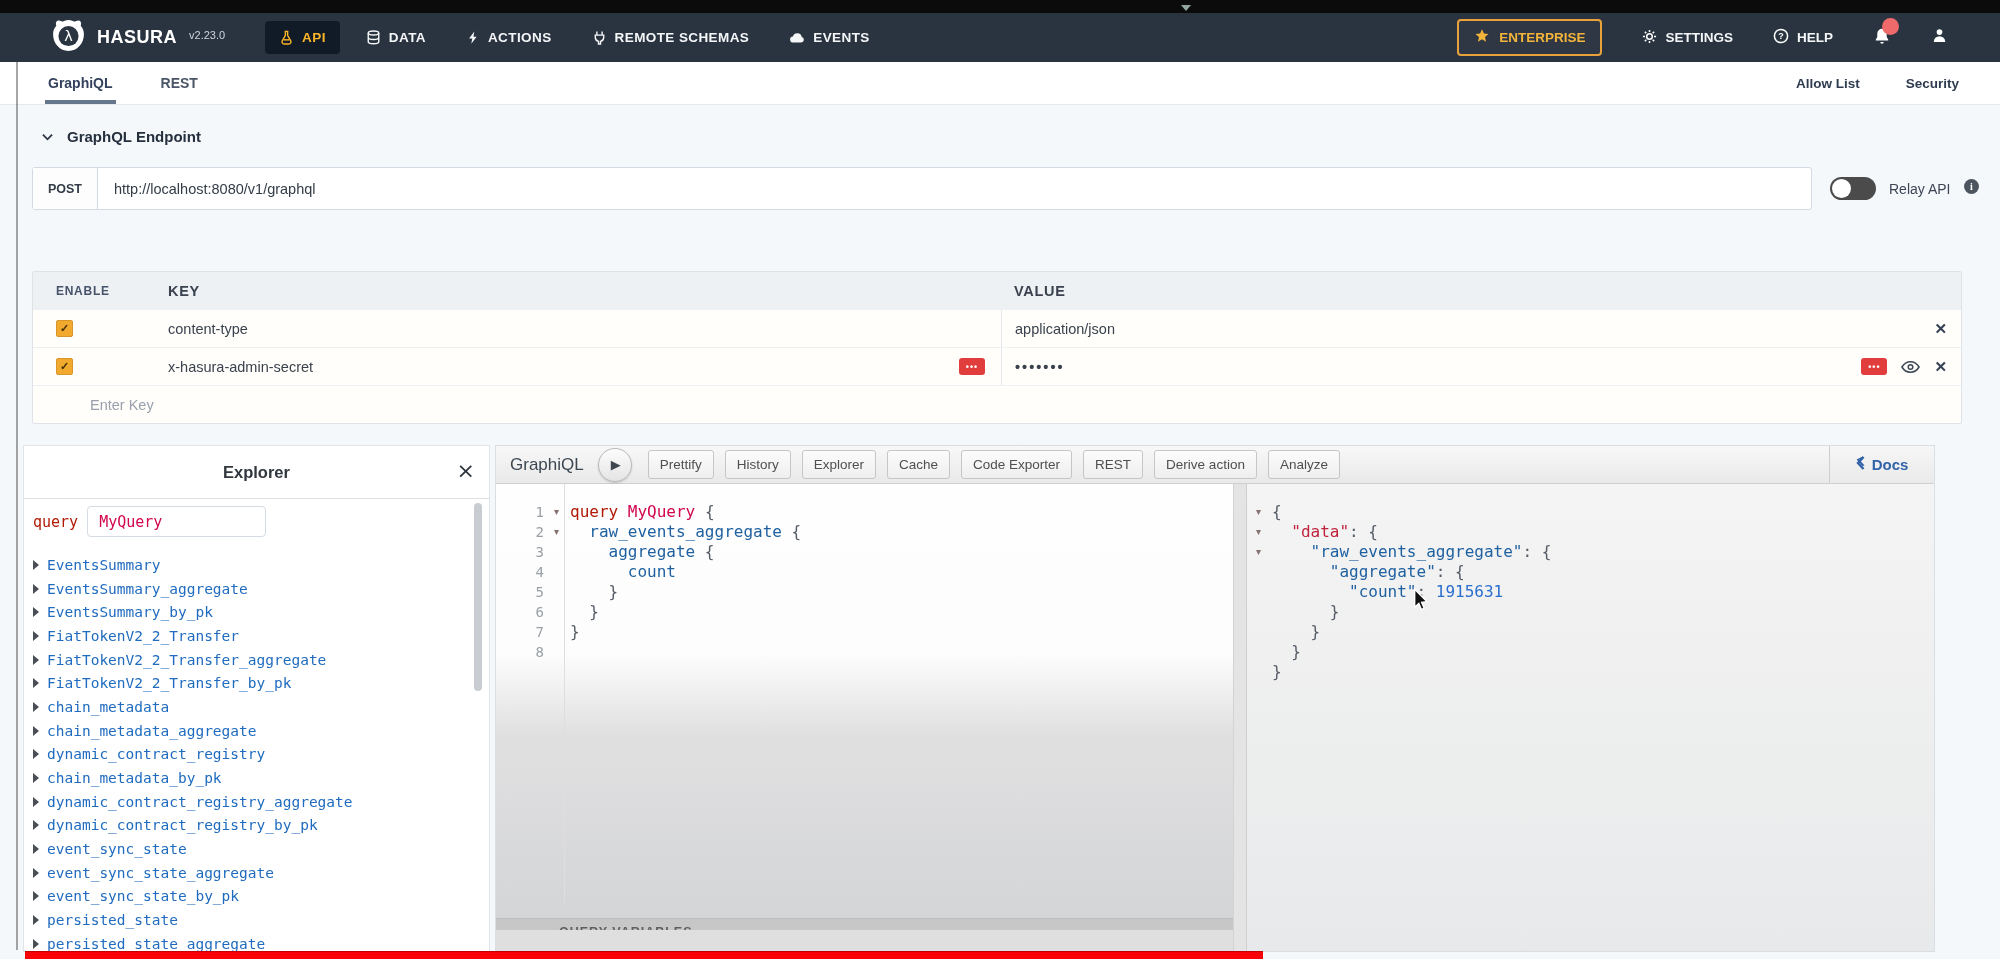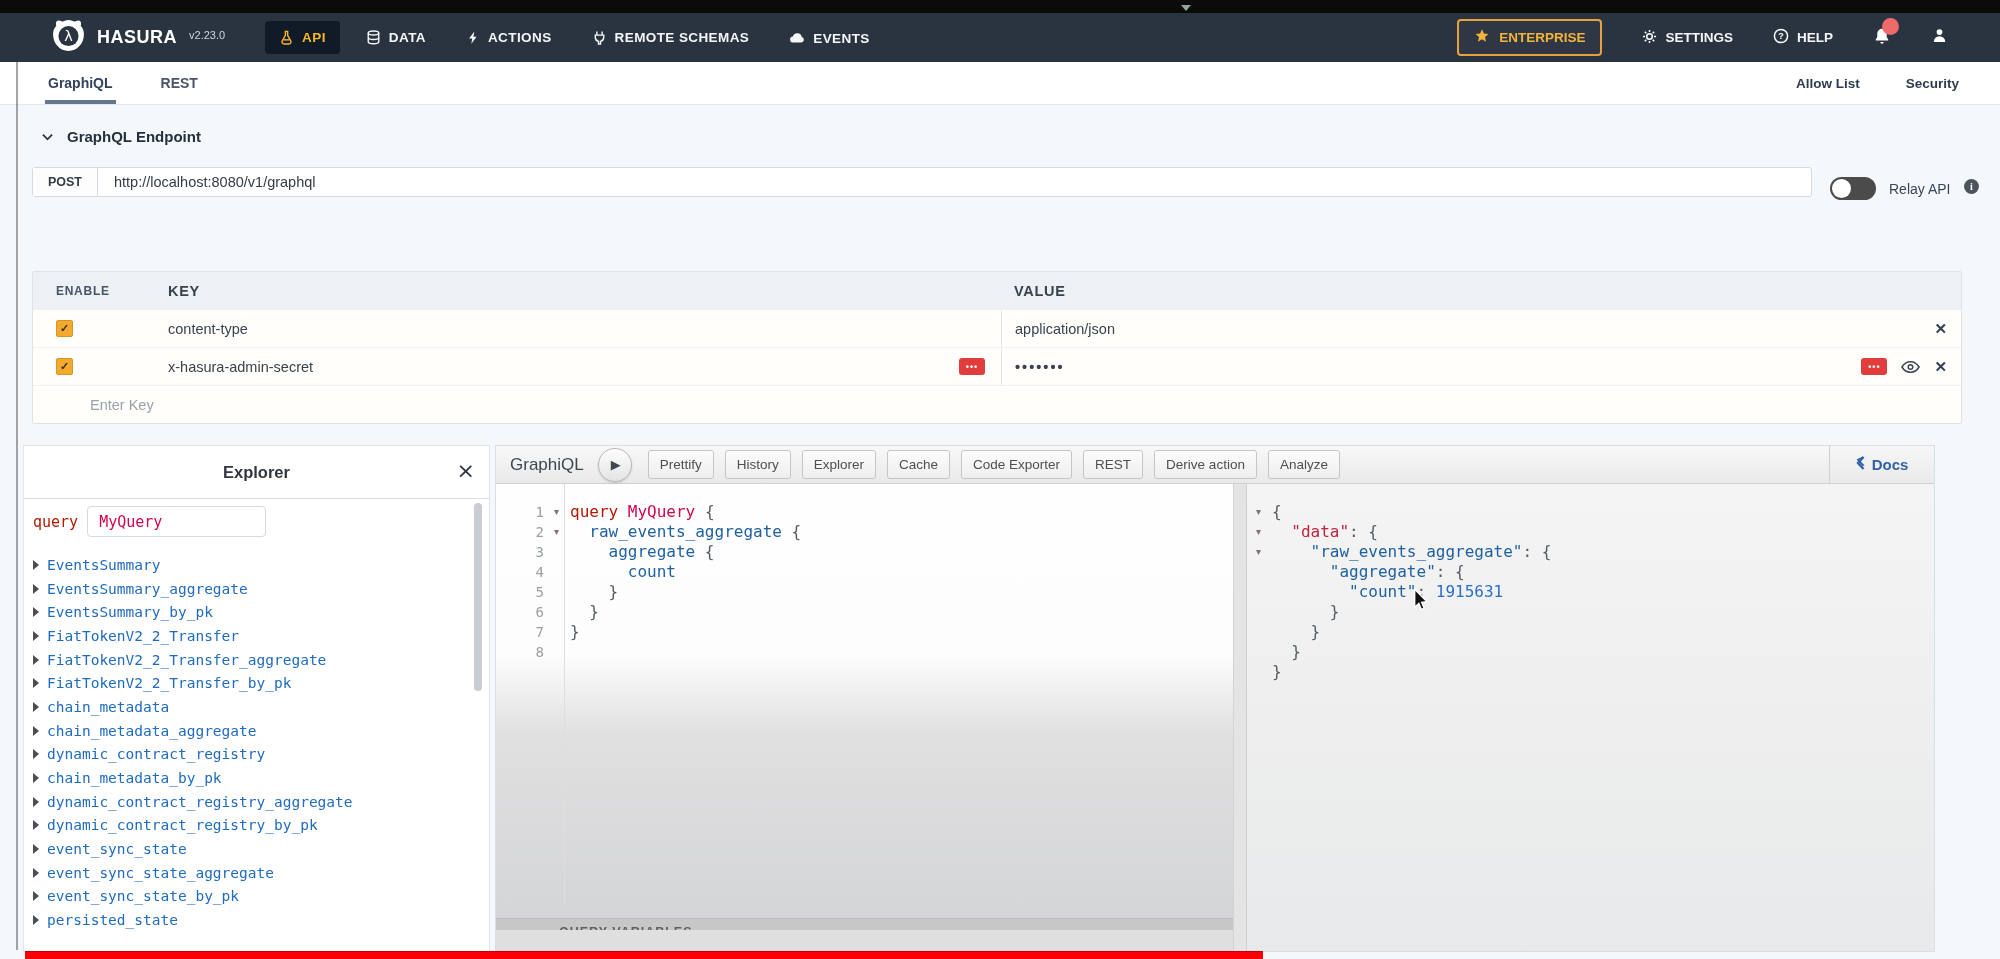--- a/index.html
+++ b/index.html
@@ -12,21 +12,21 @@
   .vprogress{position:absolute;left:25px;top:951px;width:1238px;height:8px;background:#fb0007;
              border-top:1px solid #c50005;z-index:70;}
   .edge-line{position:absolute;left:16px;top:62px;width:2px;height:888px;background:#3a3a3a;opacity:.45;z-index:40;}
   
   .navbar{position:absolute;top:13px;left:0;right:0;height:49px;background:#2a3440;display:flex;
           align-items:center;padding:0 0 0 50px;box-sizing:border-box;z-index:30;}
   .brand{display:flex;align-items:center;gap:10px;}
   .brand-name{color:#fff;font-weight:800;font-size:18px;letter-spacing:.5px;}
   .brand-version{color:#cdd5dd;font-size:11px;margin-left:2px;margin-top:-6px;}
   .main-nav{display:flex;align-items:center;margin-left:40px;gap:12px;}
-  .nav-item{display:flex;align-items:flex-end;gap:8px;padding:9px 14px;border-radius:4px;color:#f4f6f8;
+  .nav-item{display:flex;align-items:flex-start;gap:8px;padding:9px 14px;border-radius:4px;color:#f4f6f8;
             font-weight:700;font-size:13.5px;letter-spacing:.03em;cursor:pointer;}
   .nav-item.active{background:#101b27;color:#fdb626;}
   .nav-item svg{display:block;}
   .nav-right{margin-left:auto;display:flex;align-items:center;gap:40px;padding-right:52px;}
   .enterprise-btn{display:flex;align-items:center;gap:9px;border:2px solid #e9a13b;border-radius:4px;
                   padding:7px 15px;color:#f3b43c;font-weight:700;font-size:13.5px;cursor:pointer;background:rgba(255,255,255,.02);}
   .nav-util{display:flex;align-items:center;gap:8px;color:#f4f6f8;font-weight:700;font-size:13.5px;cursor:pointer;}
   .bell-wrap{position:relative;cursor:pointer;color:#fff;}
   .bell-badge{position:absolute;top:-9px;right:-8px;width:17px;height:17px;border-radius:50%;background:#ef6a6a;}
   .user-icon{color:#fff;cursor:pointer;}
@@ -37,21 +37,21 @@
        color:#33415c;position:relative;cursor:pointer;}
   .tab.active::after{content:"";position:absolute;left:0;right:0;bottom:0;height:4px;background:#64778c;}
   .tab.inactive{color:#4a5568;font-weight:600;}
   .tabbar-right{margin-left:auto;display:flex;gap:40px;}
   .tabbar-right .tab{margin-right:0;font-size:13.5px;font-weight:600;color:#2f3c50;}
   
   .section-title{position:absolute;display:flex;align-items:center;gap:14px;font-size:15px;font-weight:700;
                  color:#25303e;cursor:pointer;}
   .st-endpoint{left:42px;top:128px;}
   .st-headers{left:42px;top:232px;margin-top:44px;}
-  .endpoint-row{position:absolute;left:32px;top:167px;width:1780px;height:30px;background:#fff;
+  .endpoint-row{position:absolute;left:32px;top:167px;width:1780px;height:43px;background:#fff;
                 border:1px solid #d3dae1;border-radius:3px;display:flex;align-items:stretch;box-sizing:border-box;}
   .method{width:64px;border-right:1px solid #d3dae1;display:flex;align-items:center;justify-content:center;
           font-size:12.5px;font-weight:700;color:#333c47;background:#fdfdfd;}
   .url-input{flex:1;border:0;outline:none;font-size:14.5px;color:#333c47;padding:0 16px;
              font-family:"Liberation Sans",sans-serif;background:transparent;}
   .relay-wrap{position:absolute;left:1830px;top:167px;height:43px;display:flex;align-items:center;gap:13px;}
   .toggle{width:46px;height:23px;border-radius:12px;background:#4b4b4b;position:relative;cursor:pointer;}
   .toggle .knob{position:absolute;left:2px;top:2px;width:19px;height:19px;border-radius:50%;background:#fff;}
   .relay-label{font-size:14px;color:#3c4654;}
   
@@ -386,20 +386,24 @@
           <span class="x-fname">event_sync_state_aggregate</span>
         </div>
         <div class="x-field">
           <span class="x-tri"></span>
           <span class="x-fname">event_sync_state_by_pk</span>
         </div>
         <div class="x-field">
           <span class="x-tri"></span>
           <span class="x-fname">persisted_state</span>
         </div>
+        <div class="x-field">
+          <span class="x-tri"></span>
+          <span class="x-fname">persisted_state_aggregate</span>
+        </div>
       </div>
     <div class="x-scroll"></div>
   </aside>
 
   <div class="gpanel">
     <div class="gtoolbar">
       <span class="gtitle">GraphiQL</span>
       <div class="play-btn">
         <span>▶</span>
       </div>

